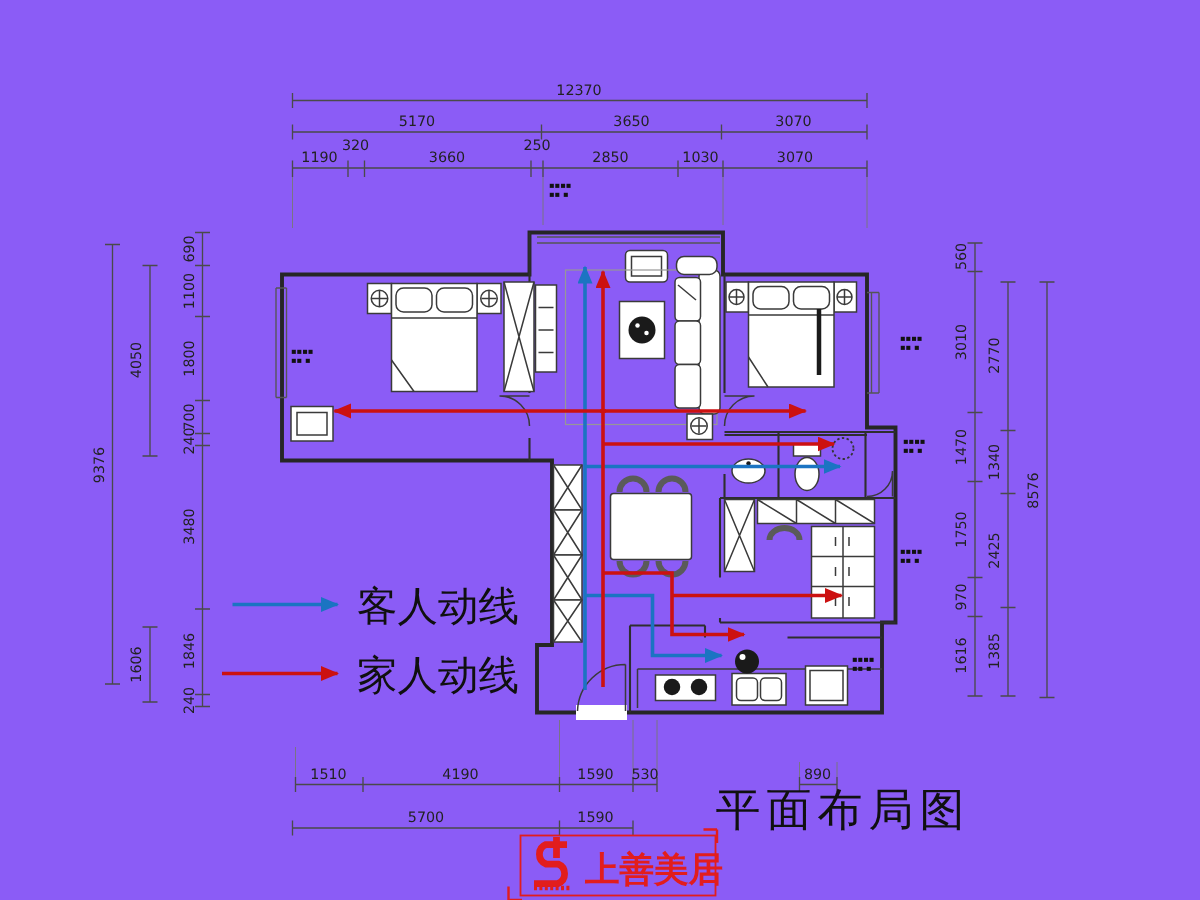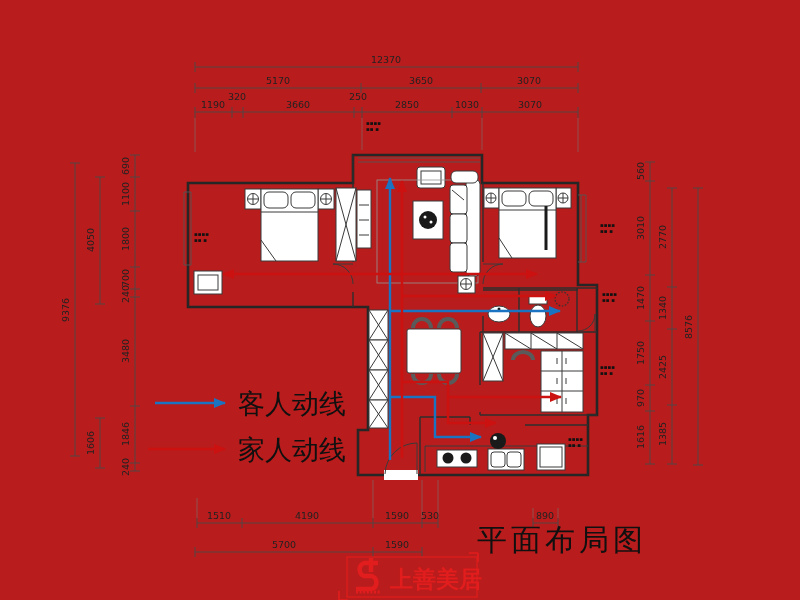--- a/index.html
+++ b/index.html
@@ -1,16 +1,16 @@
 <!DOCTYPE html>
 <html><head>
 <meta charset="utf-8">
 <style>
   html,body{margin:0;padding:0;background:#fff;}
-  .stage{position:relative;width:800px;height:600px;background:#b91c1c;overflow:hidden;
+  .stage{position:relative;width:800px;height:600px;background:#8b5cf6;overflow:hidden;
          font-family:"Liberation Sans", sans-serif;}
   svg{display:block;}
   .dl{stroke:#4a4a4a;stroke-width:0.9;fill:none;}
   .ext{stroke:#777;stroke-width:0.6;fill:none;}
   .dt{font-family:"DejaVu Sans",sans-serif;font-size:9.5px;fill:#222;text-anchor:middle;}
   .w2{stroke:#262626;stroke-width:2.6;fill:none;}
   .w1{stroke:#2e2e2e;stroke-width:1.4;fill:none;}
   .win{stroke:#555;stroke-width:0.9;fill:none;}
   .f{stroke:#3a3a3a;stroke-width:1;fill:#fff;}
   .fl{stroke:#3a3a3a;stroke-width:1;fill:none;}

